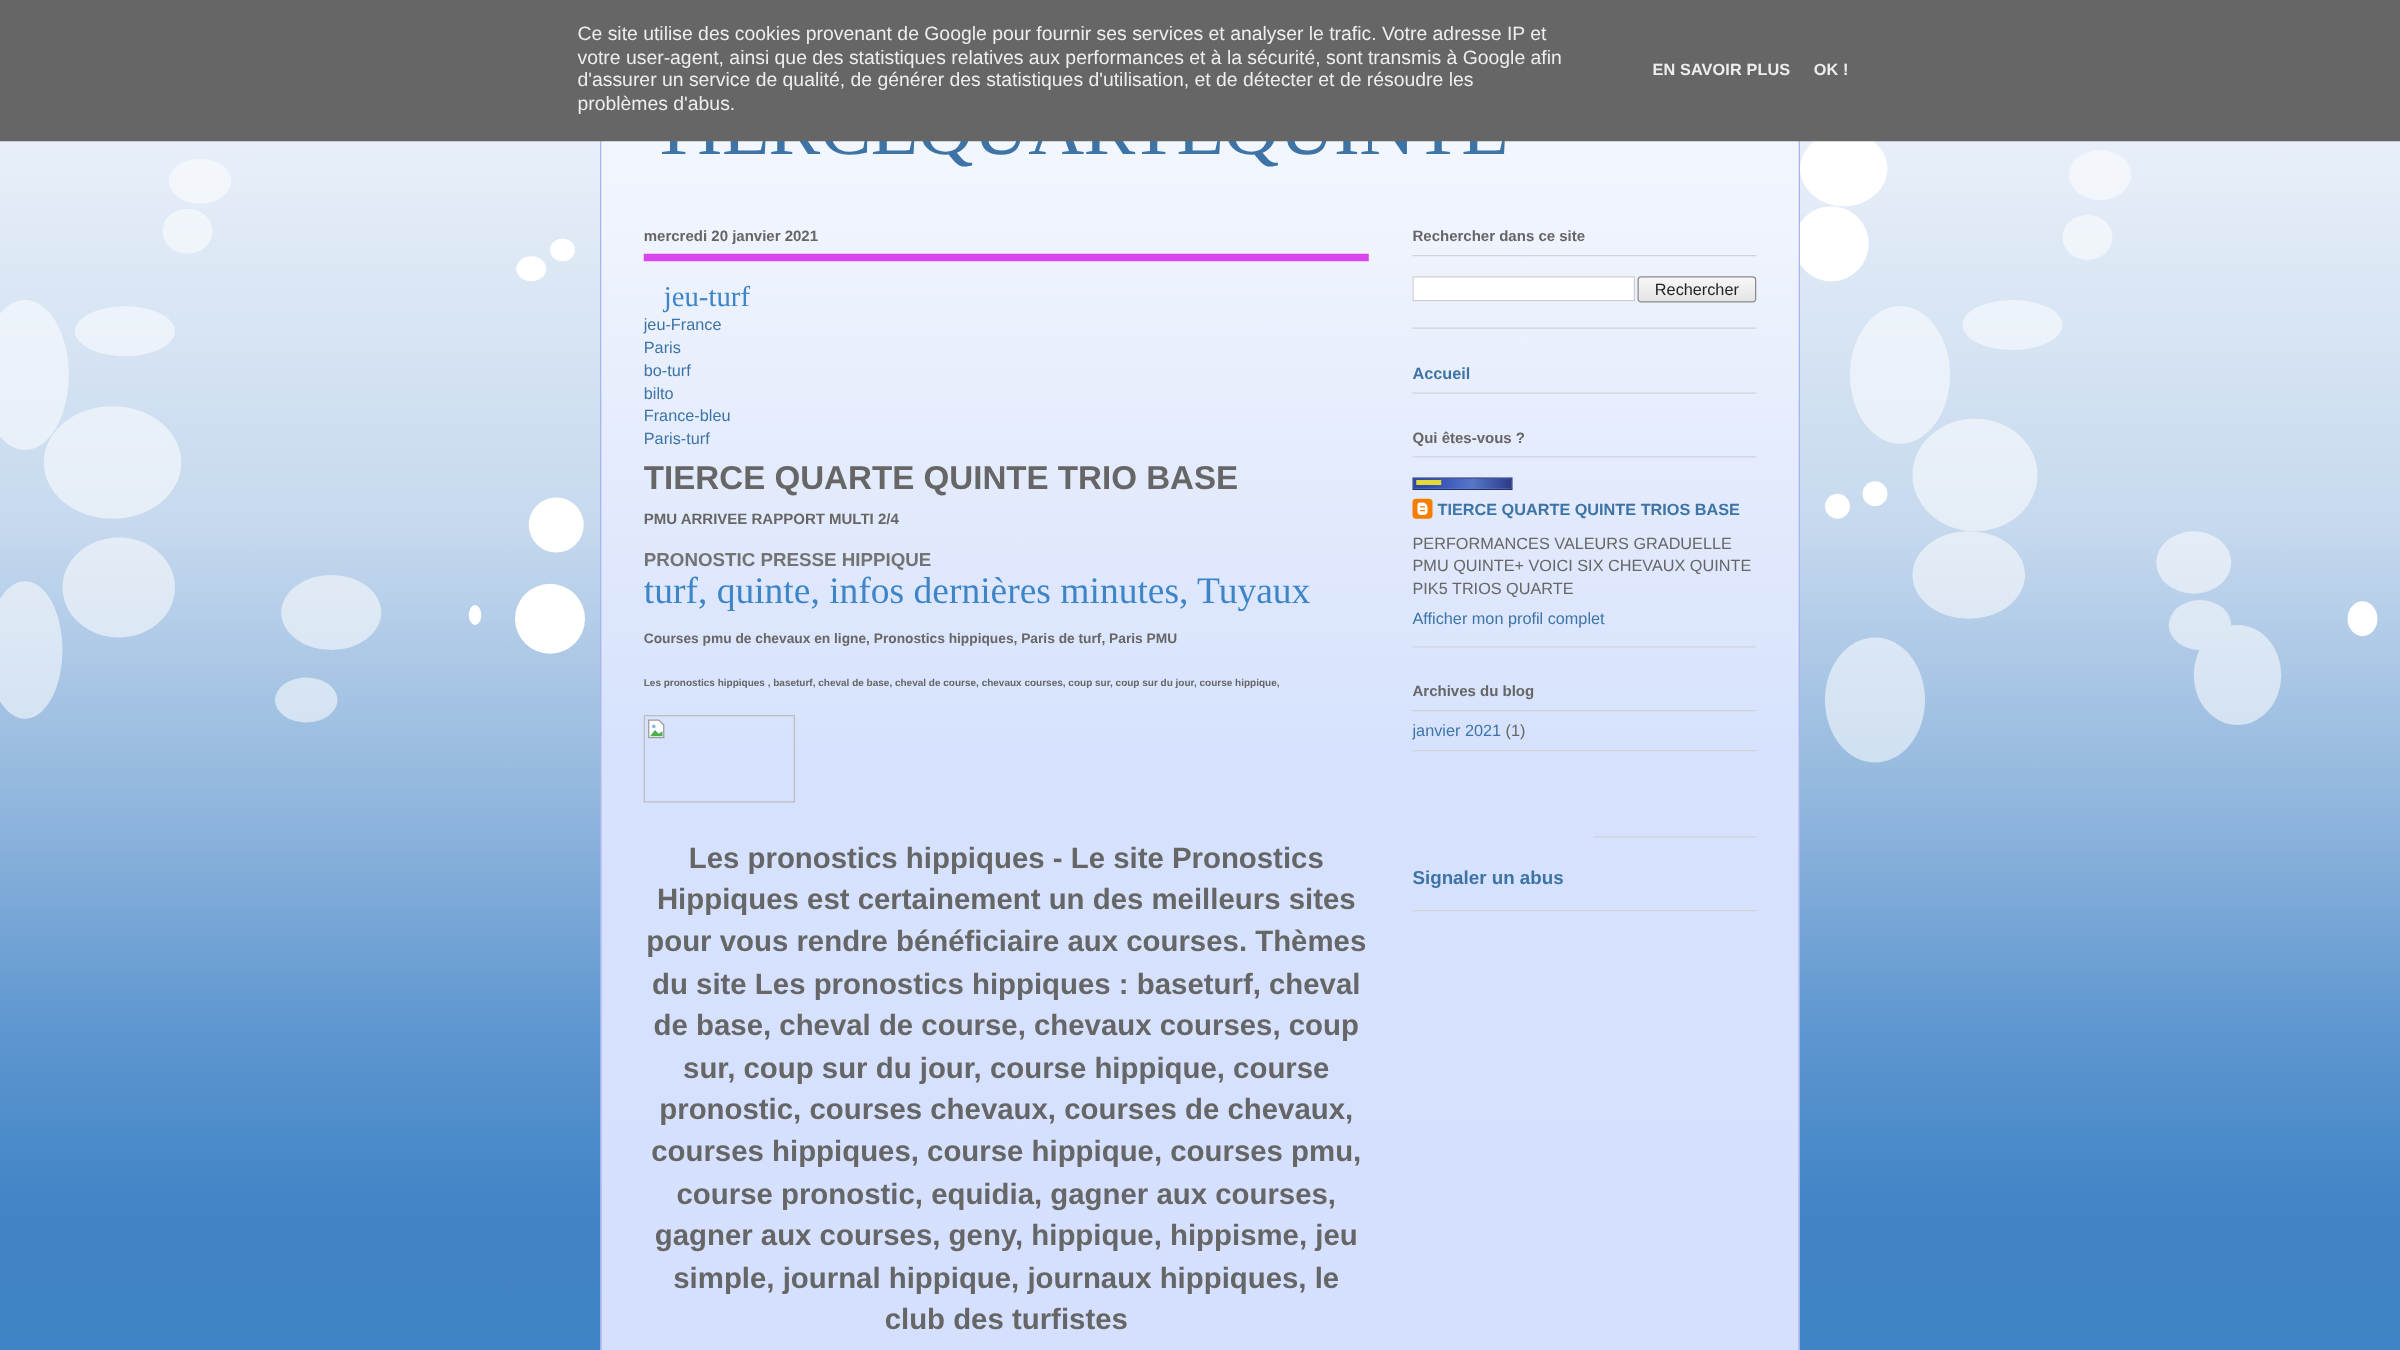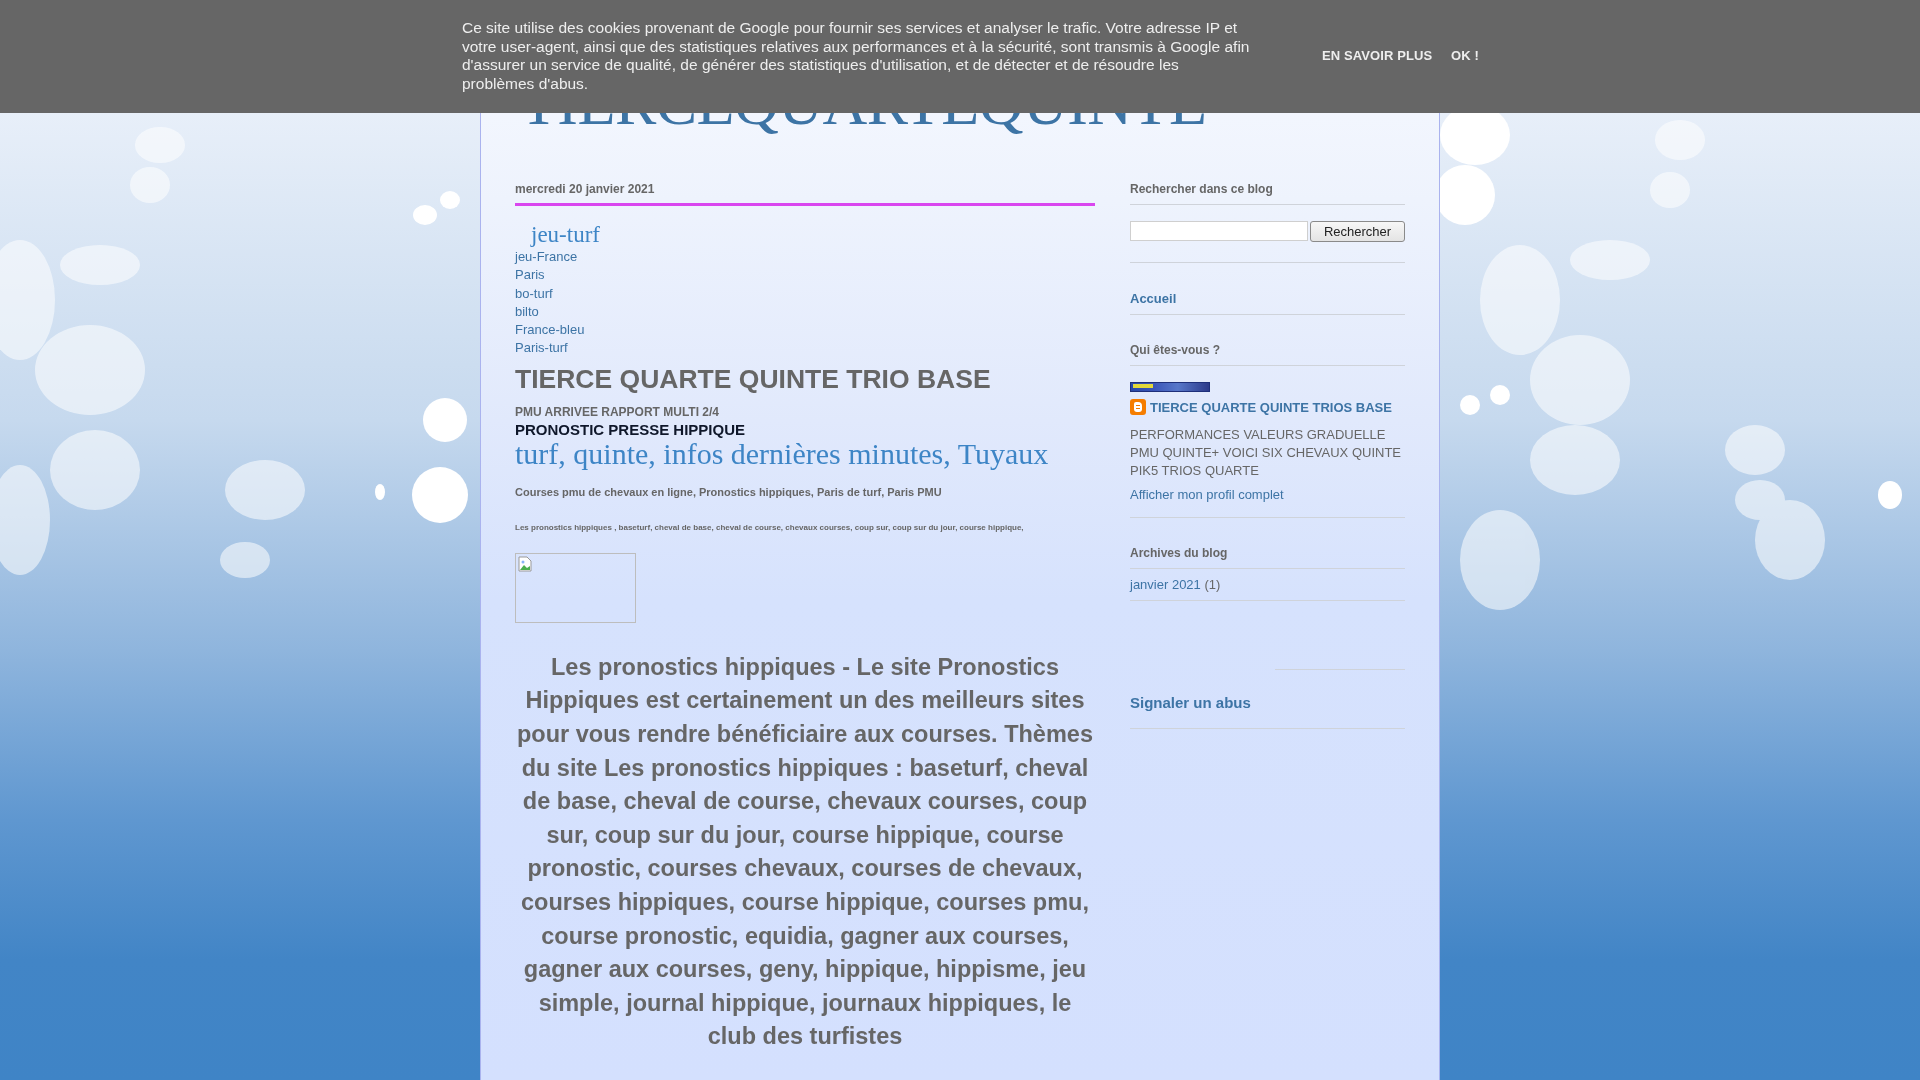--- a/index.html
+++ b/index.html
@@ -36,27 +36,27 @@
     .blog-title {
       position: absolute; left: 520px; top: 72px;
       font-family: "Liberation Serif", serif; font-size: 62px; color: #3d74a5;
       letter-spacing: -0.5px; white-space: nowrap; line-height: 1;
     }
 
     
     .main { position: absolute; left: 515px; top: 182px; width: 580px; }
     .date-header {
       font-size: 12px; font-weight: bold; color: #666666;
-      padding-bottom: 7px; border-bottom: 3px solid #d946ef; margin-bottom: 15px;
+      padding-bottom: 7px; border-bottom: 6px solid #d946ef; margin-bottom: 15px;
     }
     .big-link { display: block; font-family: "Liberation Serif", serif; font-size: 23px; color: #3d85c6; text-decoration: none; line-height: 27px; margin-left: 16px; }
     .small-link { display: block; font-size: 13px; color: #3d74a5; text-decoration: none; line-height: 18.3px; }
     .post-title { font-size: 26.5px; font-weight: bold; color: #666666; margin-top: 4px; line-height: 34px; }
     .post-sub1 { font-size: 12px; font-weight: bold; color: #666666; margin-top: 9px; }
-    .post-sub2 { font-size: 15px; font-weight: bold; color: #0f172a; margin-top: 2px; }
+    .post-sub2 { font-size: 15px; font-weight: bold; color: #737373; margin-top: 18px; }
     .post-serif { font-family: "Liberation Serif", serif; font-size: 30px; color: #3d85c6; margin-top: 1px; line-height: 30px; }
     .post-line1 { font-size: 11px; font-weight: bold; color: #666666; margin-top: 17px; }
     .post-line2 { font-size: 8px; font-weight: bold; color: #666666; margin-top: 25px; }
     .broken-img {
       margin-top: 21px; width: 121px; height: 70px; border: 1px solid #bdbdbd; position: relative;
     }
     .broken-img .bi-icon { position: absolute; left: 2px; top: 2px; width: 14px; height: 16px; }
     .post-body {
       margin-top: 28px; text-align: center; font-size: 23.5px; font-weight: bold; color: #666666;
       line-height: 33.6px; width: 580px;
@@ -165,21 +165,21 @@
       <path d="M1 1h8l4 4v10H1z" fill="#fff" stroke="#999" stroke-width="1"></path>
       <path d="M2 14l4-5 3 3 3-2v4H2z" fill="#4caf50"></path>
       <circle cx="5" cy="6" r="1.5" fill="#8ab4f8"></circle>
     </svg>
   </div>
 
   <div class="post-body">Les pronostics hippiques - Le site Pronostics Hippiques est certainement un des meilleurs sites pour vous rendre bénéficiaire aux courses. Thèmes du site Les pronostics hippiques : baseturf, cheval de base, cheval de course, chevaux courses, coup sur, coup sur du jour, course hippique, course pronostic, courses chevaux, courses de chevaux, courses hippiques, course hippique, courses pmu, course pronostic, equidia, gagner aux courses, gagner aux courses, geny, hippique, hippisme, jeu simple, journal hippique, journaux hippiques, le club des turfistes</div>
 </div>
 
 <div class="sidebar">
-  <div class="widget-title">Rechercher dans ce blog</div>
+  <div class="widget-title">Rechercher dans ce site</div>
   <div class="search-row">
     <input class="search-input" type="text" value="" style="">
     <button class="search-btn">Rechercher</button>
   </div>
   <div class="sep" style="margin-top:20px"></div>
 
   <a class="accueil" style="margin-top:28px">Accueil</a>
   <div class="sep"></div>
 
   <div class="widget-title" style="margin-top:28px">Qui êtes-vous ?</div>

